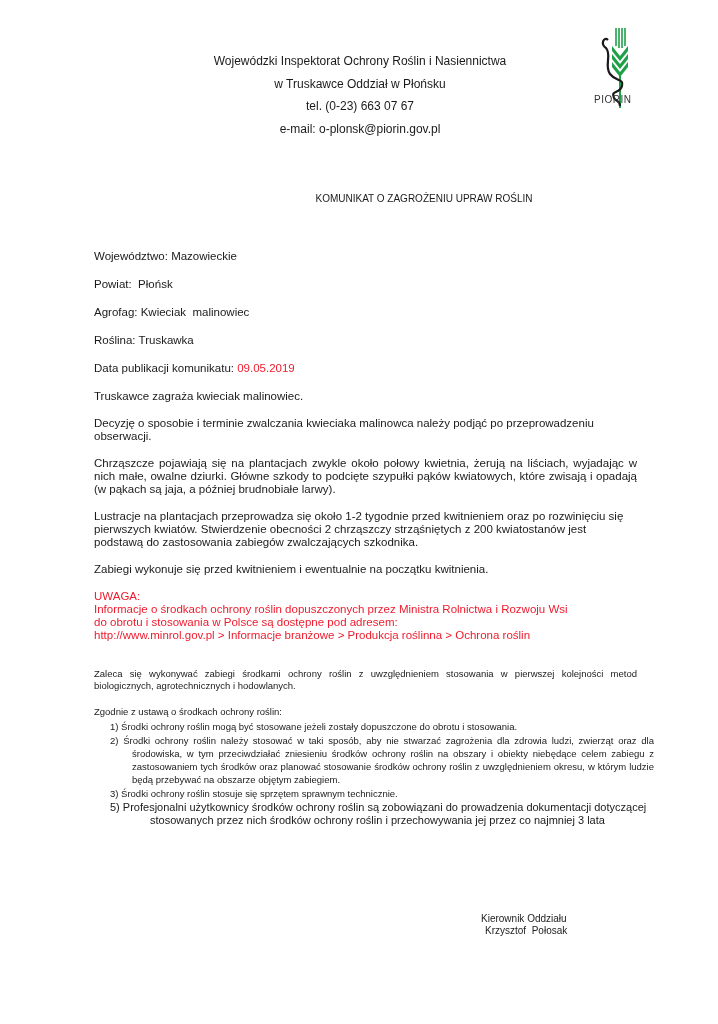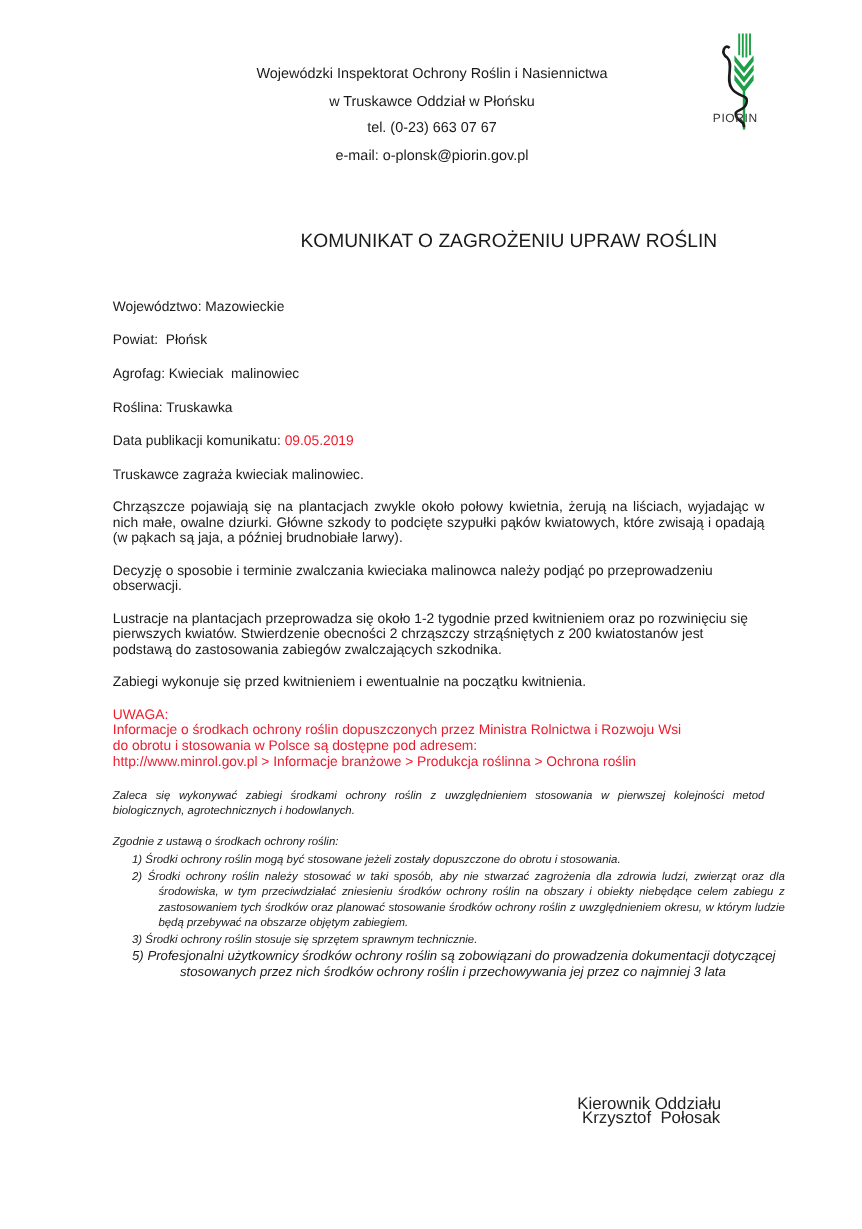--- a/index.html
+++ b/index.html
@@ -9,39 +9,39 @@
 
   .header { position: absolute; top: 50px; left: 180px; width: 360px; text-align: center;
             font-size: 12px; line-height: 22.5px; color: #1a1a1a; }
   .header .line { display: block; }
   .header a { color: #1a1a1a; }
 
   .logo { position: absolute; left: 594px; top: 26px; width: 50px; height: 86px; }
   .logo-text { position: absolute; left: 594px; top: 94px; font-size: 10px; color: #333; letter-spacing: 0.5px; }
 
   .title { position: absolute; top: 193px; left: 0; width: 718px; text-align: center;
-           font-size: 16px; color: #1a1a1a; }
+           font-size: 10px; color: #1a1a1a; }
   .title span { display: inline-block; margin-left: 130px; }
 
   .content { position: absolute; left: 94px; top: 250px; width: 560px; font-size: 11.5px;
              line-height: 13px; color: #1a1a1a; }
   .field { margin: 0 0 14px 0; height: 14px; }
   .field .val { }
   .field .red { color: #ee1b2d; }
 
   .para { margin: 0 17px 14px 0; }
-  .warn { color: #ee1b2d; margin: 2px 0 16px 0; }
+  .warn { color: #ee1b2d; margin: 2px 0 26px 0; }
 
-  .small { font-size: 9.5px; line-height: 12px; font-style: italic; }
+  .small { font-size: 9.5px; line-height: 12px; }
   .law { margin-top: 2px; }
   .law .item { text-indent: -22px; padding-left: 38px; margin: 0 0 1px 0; text-align: justify; line-height: 13px; }
   .law .item.i5 { padding-left: 16px; text-indent: 0; font-size: 11px; }
   .law .item.i5 .cont { display:block; padding-left: 40px; }
 
-  .sign { position: absolute; left: 481px; top: 913px; font-size: 14px; line-height: 12px; color: #222; }
+  .sign { position: absolute; left: 481px; top: 913px; font-size: 10px; line-height: 12px; color: #222; }
   .sign div { text-align: left; }
 </style>
 </head>
 <body>
 
 <div class="page">
 
   <div class="header">
     <span class="line">Wojewódzki Inspektorat Ochrony Roślin i Nasiennictwa</span>
     <span class="line">w Truskawce Oddział w Płońsku</span>
@@ -79,22 +79,22 @@
       <span>Agrofag:</span> <span class="val" style="white-space:pre">Kwieciak  malinowiec</span>
     </div>
     <div class="field">
       <span>Roślina:</span> <span class="val">Truskawka</span>
     </div>
     <div class="field">
       <span>Data publikacji komunikatu:</span> <span class="red">09.05.2019</span>
     </div>
 
     <p class="para">Truskawce zagraża kwieciak malinowiec.</p>
+    <p class="para">Decyzję o sposobie i terminie zwalczania kwieciaka malinowca należy podjąć po przeprowadzeniu obserwacji.</p>
     <p class="para" style="text-align:justify">Chrząszcze pojawiają się na plantacjach zwykle około połowy kwietnia, żerują na liściach, wyjadając w nich małe, owalne dziurki. Główne szkody to podcięte szypułki pąków kwiatowych, które zwisają i opadają (w pąkach są jaja, a później brudnobiałe larwy).</p>
-    <p class="para">Decyzję o sposobie i terminie zwalczania kwieciaka malinowca należy podjąć po przeprowadzeniu obserwacji.</p>
     <p class="para">Lustracje na plantacjach  przeprowadza się około 1-2 tygodnie przed kwitnieniem oraz po rozwinięciu się pierwszych kwiatów. Stwierdzenie obecności 2 chrząszczy strząśniętych z 200 kwiatostanów jest podstawą do zastosowania zabiegów zwalczających szkodnika.</p>
     <p class="para">Zabiegi wykonuje się przed kwitnieniem i ewentualnie na początku kwitnienia.</p>
 
     <div class="warn">
       <div>UWAGA:</div>
       <div>Informacje o środkach ochrony roślin dopuszczonych przez Ministra Rolnictwa i Rozwoju Wsi</div>
       <div>do obrotu i stosowania w Polsce są dostępne pod adresem:</div>
       <div>http://www.minrol.gov.pl &gt; Informacje branżowe &gt; Produkcja roślinna &gt; Ochrona roślin</div>
     </div>
 

